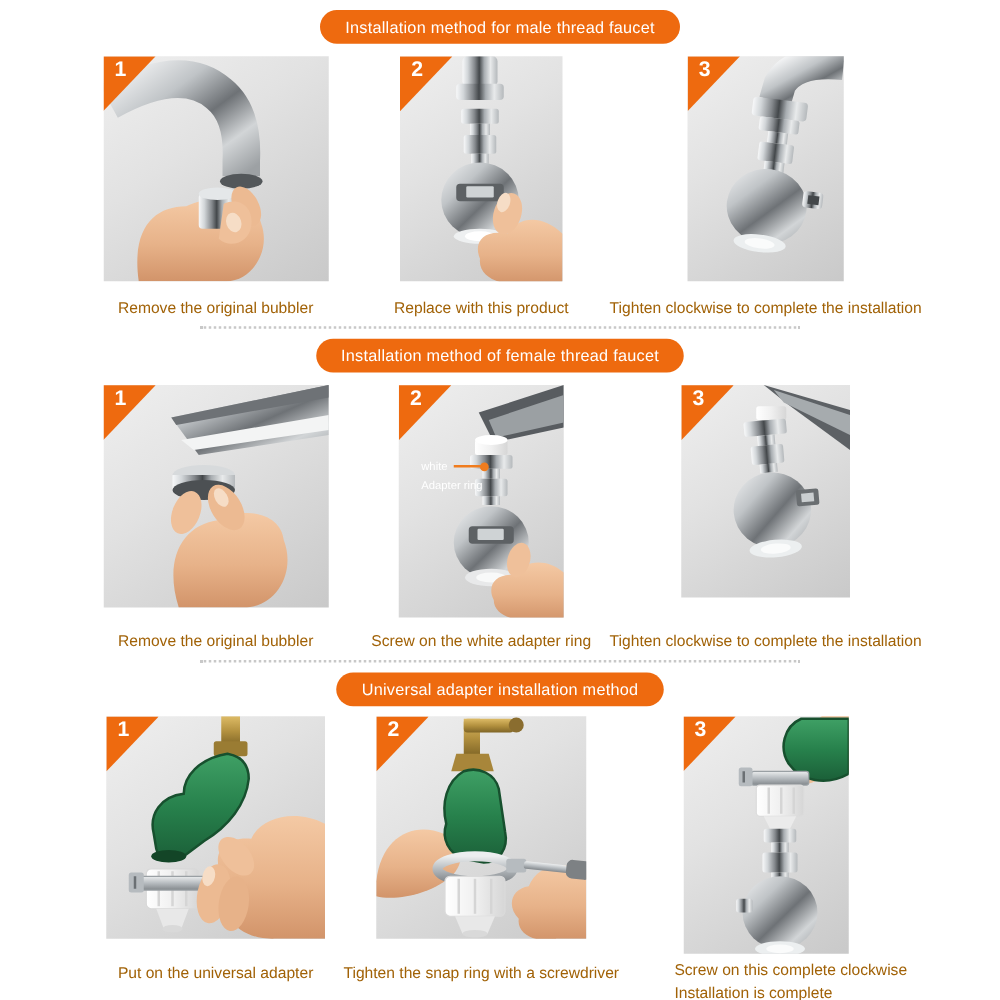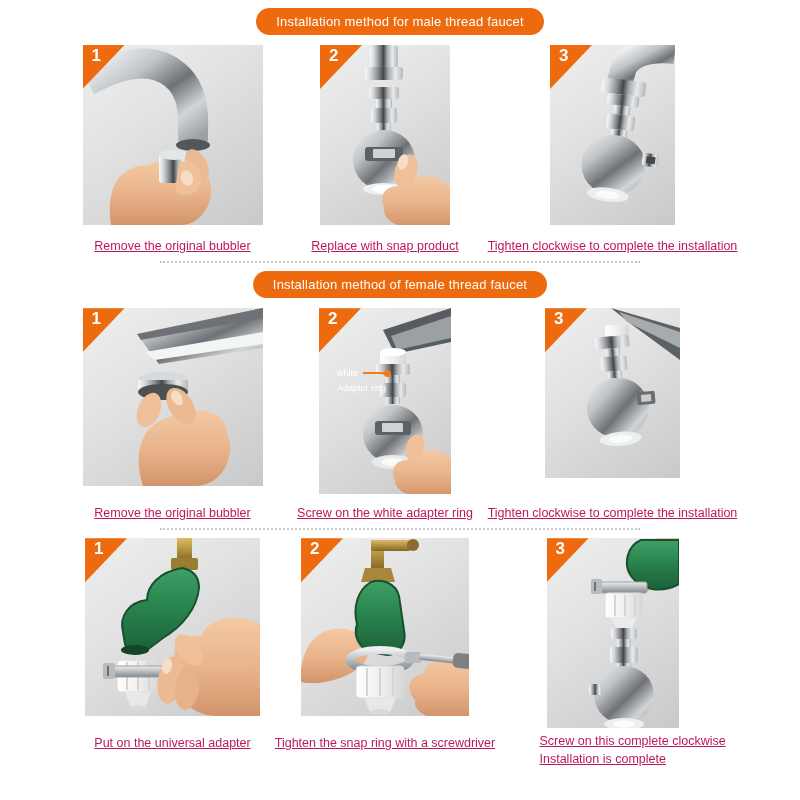--- a/index.html
+++ b/index.html
@@ -10,21 +10,21 @@
   .steps-row{display:flex;justify-content:center;align-items:flex-start;}
   .col{display:flex;flex-direction:column;align-items:center;}
   .col.c1{width:220px;} .col.c2{width:205px;} .col.c3{width:250px;}
   .photo-area{position:relative;display:flex;justify-content:center;align-items:flex-start;}
   .r1 .photo-area{height:182px;} .r2 .photo-area{height:186px;} .r3 .photo-area{height:186px;}
   .photo{position:relative;background:linear-gradient(145deg,#efefef 0%,#e2e2e2 40%,#c9c9c9 100%);}
   .photo svg{display:block;}
   .badge{position:absolute;top:0;left:0;width:42px;height:44px;background:#ee6a0f;
          clip-path:polygon(0 0,100% 0,0 100%);}
   .badge span{position:absolute;top:1px;left:9px;color:#fff;font-size:17px;font-weight:bold;}
-  .caption{margin-top:10px;font-size:12.5px;color:#be185d;white-space:nowrap;text-align:center;line-height:1.45;text-decoration:underline;}
+  .caption{margin-top:10px;font-size:12.5px;color:#a16207;white-space:nowrap;text-align:center;line-height:1.45;}
   .caption.two-line{white-space:normal;text-align:left;align-self:flex-start;padding-left:52px;margin-top:8px;}
   .divider{width:480px;border-top:2px dotted #c8c8c8;margin:6px auto 8px;height:0;}
   .annotation{position:absolute;left:18px;top:58px;color:#ffffff;font-size:9px;line-height:1.6;text-align:left;}
   .ann-row{display:flex;align-items:center;}
   .ann-line{display:inline-block;width:22px;height:2px;background:#f07c1e;margin-left:5px;}
   .ann-dot{display:inline-block;width:7px;height:7px;border-radius:50%;background:#f07c1e;margin-left:-1px;}
 </style>
 </head>
 <body>
 
@@ -134,21 +134,21 @@
                 <path d="M130 182 L130 142 C114 126 94 128 86 142 C68 138 58 148 64 162 C62 178 84 184 96 182 Z" fill="url(#gSk)"></path>
                 <ellipse cx="86" cy="126" rx="11" ry="17" fill="#efc09a" transform="rotate(18 86 126)"></ellipse>
                 <ellipse cx="83" cy="117" rx="5" ry="8" fill="#f6ddc6" transform="rotate(18 83 117)"></ellipse>
               </g>
             </svg>
             <div class="badge">
               <span>2</span>
             </div>
           </div>
         </div>
-        <div class="caption">Replace with snap product</div>
+        <div class="caption">Replace with this product</div>
       </div>
 
       <div class="col c3">
         <div class="photo-area">
           <div class="photo" style="width:125px;height:180px">
             <svg viewBox="0 0 125 180" width="125" height="180">
               <g>
                 <path d="M125 6 Q86 2 74 22 L70 36" fill="none" stroke="url(#gChV)" stroke-width="26"></path>
               </g>
               <g transform="rotate(7 64 90)">
@@ -286,20 +286,23 @@
           </div>
         </div>
         <div class="caption">Tighten clockwise to complete the installation</div>
       </div>
 
     </div>
     <div class="divider"></div>
   </div>
 
   <div class="section r3">
+    <div class="pill" style="margin-bottom:8px">
+      <span>Universal adapter installation method</span>
+    </div>
     <div class="steps-row">
 
       <div class="col c1">
         <div class="photo-area">
           <div class="photo" style="width:175px;height:178px">
             <svg viewBox="0 0 175 178" width="175" height="178">
               <g>
                 <rect x="92" y="0" width="15" height="24" fill="url(#gBr)"></rect>
                 <rect x="86" y="20" width="27" height="12" rx="2" fill="#9a7c33"></rect>
               </g>

